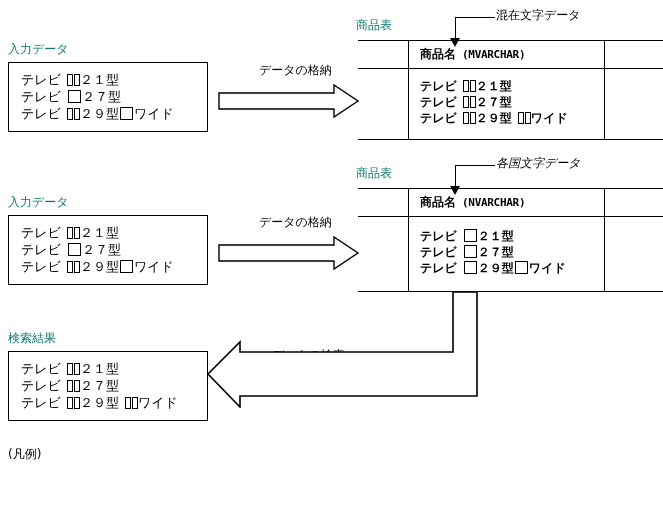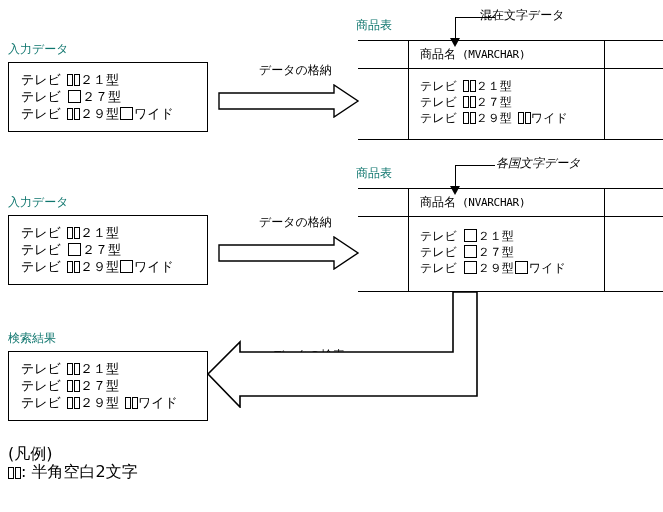--- a/index.html
+++ b/index.html
@@ -61,21 +61,21 @@
     vertical-align: -2px;
     background: #fff;
   }
   .sp-half { width: 6px;  height: 12px; margin: 0 0px; }
   .sp-full { width: 13px; height: 13px; margin: 0 1px; }
   .sp-pair { display: inline-block; white-space: nowrap; }
   .sp-pair .sp-half + .sp-half { margin-left: 1px; }
   .gap { display: inline-block; width: 6px; }
 
   
-  .tbl { position: absolute; }
+  .tbl { position: absolute; font-weight: bold; }
   .tbl .line-h {
     position: absolute;
     height: 1px;
     background: #000;
   }
   .tbl .line-v {
     position: absolute;
     width: 1px;
     background: #000;
   }
@@ -106,21 +106,21 @@
     width: 0; height: 0;
     border-left: 5px solid transparent;
     border-right: 5px solid transparent;
     border-top: 9px solid #000;
   }
 
   
   .blockarrow { position: absolute; }
 
   
-  .legend { position: absolute; font-size: 16px; line-height: 18px; white-space: nowrap; }
+  .legend { position: absolute; font-size: 12px; line-height: 18px; white-space: nowrap; }
   .legend .lrow { display: block; height: 18px; }
   .legend .lkey { display: inline-block; }
 </style>
 </head>
 <body>
 
 <div id="stage">
 
   <div class="abs caption" style="left:8px; top:42px;">入力データ</div>
 
@@ -136,21 +136,21 @@
         <span>テレビ</span><span class="gap"></span><span class="sp-pair"><span class="sp-half"></span><span class="sp-half"></span></span><span>２９型</span><span class="sp-full"></span><span>ワイド</span>
       </span>
     </div>
   </div>
 
   <div class="abs arrow-label" style="left:233px; top:63px;">データの格納</div>
   <svg class="blockarrow" style="left:218px; top:84px;" width="142" height="34" viewBox="0 0 142 34">
     <path d="M1,9 L116,9 L116,1 L140,17 L116,33 L116,25 L1,25 Z" fill="#ffffff" stroke="#000000" stroke-width="1.4"></path>
   </svg>
 
-  <div class="abs annot" style="left:480px; top:8px;">混在文字データ</div>
+  <div class="abs annot" style="left:496px; top:8px;">混在文字データ</div>
   <div class="leader-h" style="left:455px; top:17px; width:40px;"></div>
   <div class="leader-v" style="left:455px; top:17px; height:23px;"></div>
   <div class="leader-head" style="left:450px; top:38px;"></div>
 
   <div class="abs caption" style="left:356px; top:18px;">商品表</div>
 
   <div class="tbl" style="left:358px; top:40px; width:305px; height:100px;">
 
     <div class="line-h" style="left:0px;  top:0px;  width:305px;"></div>
     <div class="line-h" style="left:0px;  top:28px; width:305px;"></div>
@@ -253,18 +253,15 @@
              L2,84
              L34,52
              L34,62
              L247,62
              L247,2
              Z" fill="#ffffff" stroke="#000000" stroke-width="1.6" stroke-linejoin="miter"></path>
   </svg>
 
   <div class="legend" style="left:8px; top:445px;">
     <span class="lrow">(凡例)</span>
-    <span class="lrow">
-      <span class="lkey sp-pair"><span class="sp-half"></span><span class="sp-half"></span></span><span>: 半角空白2文字</span>
-    </span>
   </div>
 
 </div>
 
 </body></html>

